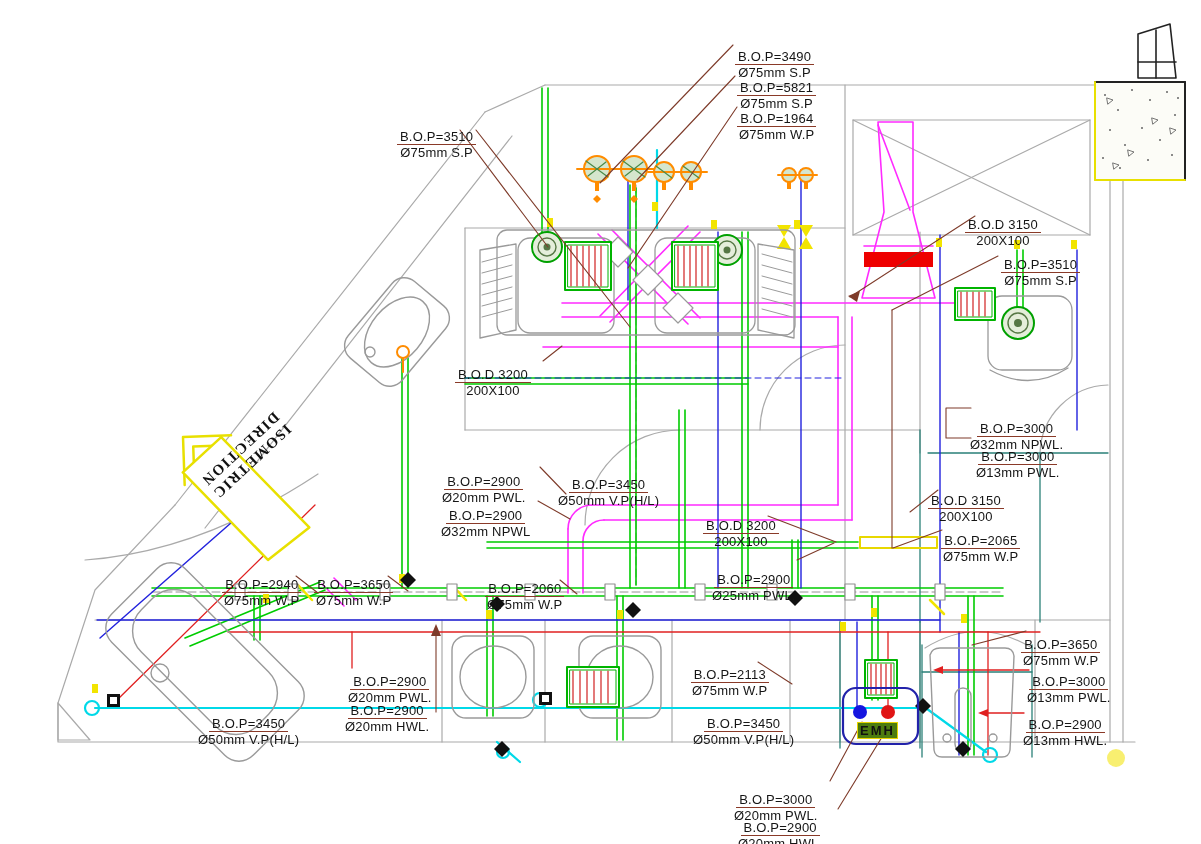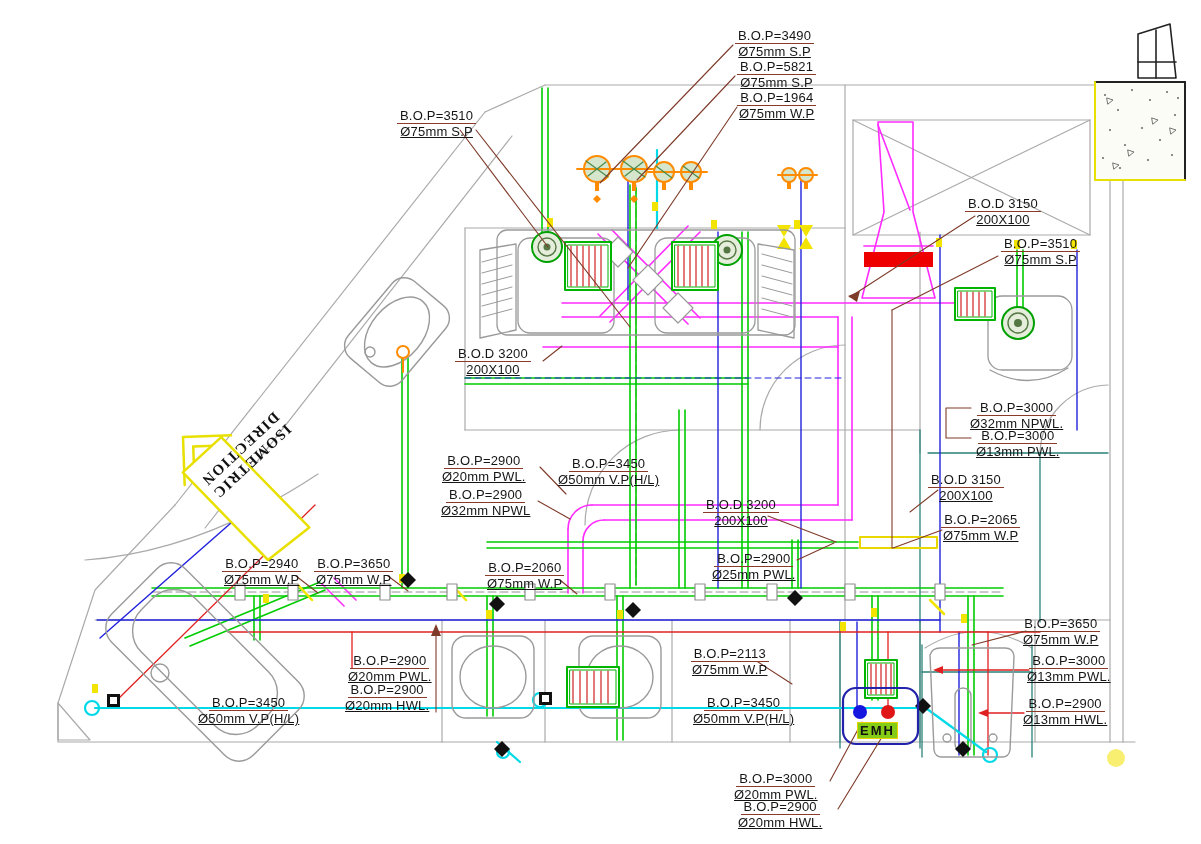--- a/index.html
+++ b/index.html
@@ -1,24 +1,24 @@
 <!DOCTYPE html>
 <html><head>
 <meta charset="utf-8">
 <style>
   html,body{margin:0;padding:0;background:#fff;}
   #stage{position:relative;width:1201px;height:844px;background:#ffffff;overflow:hidden;
          font-family:"Liberation Sans",sans-serif;}
   #artwork{position:absolute;left:0;top:0;}
   .ann{position:absolute;text-align:center;font-size:13px;line-height:15px;color:#151515;
        white-space:nowrap;letter-spacing:0.2px;}
-  .ann .l1{display:inline-block;border-bottom:1.4px solid #8a3a28;padding:0 3px 0 3px;}
-  .ann .l2{display:inline-block;padding:0 2px;text-decoration:underline;}
+  .ann .l1{display:inline-block;border-bottom:1.4px solid #8a3a28;padding:0 3px 0 3px;margin-top:21px;}
+  .ann .l2{display:inline-block;padding:0 2px;}
   .emh-label{position:absolute;font-size:13px;font-weight:bold;color:#111;
-             background:#84cc16;padding:0 2px;letter-spacing:2px;border:1px solid #e8d400;}
+             background:#4d7c0f;padding:0 2px;letter-spacing:2px;border:1px solid #e8d400;}
   .iso-text{position:absolute;font-family:"Liberation Serif",serif;font-weight:bold;
             font-size:15px;line-height:17px;color:#111;text-align:center;
             letter-spacing:1.5px;transform:rotate(137deg);}
 </style>
 </head>
 <body>
 
 <div id="stage">
 
 <svg id="artwork" width="1201" height="844" viewBox="0 0 1201 844" fill="none" stroke-linecap="round" stroke-linejoin="round">

